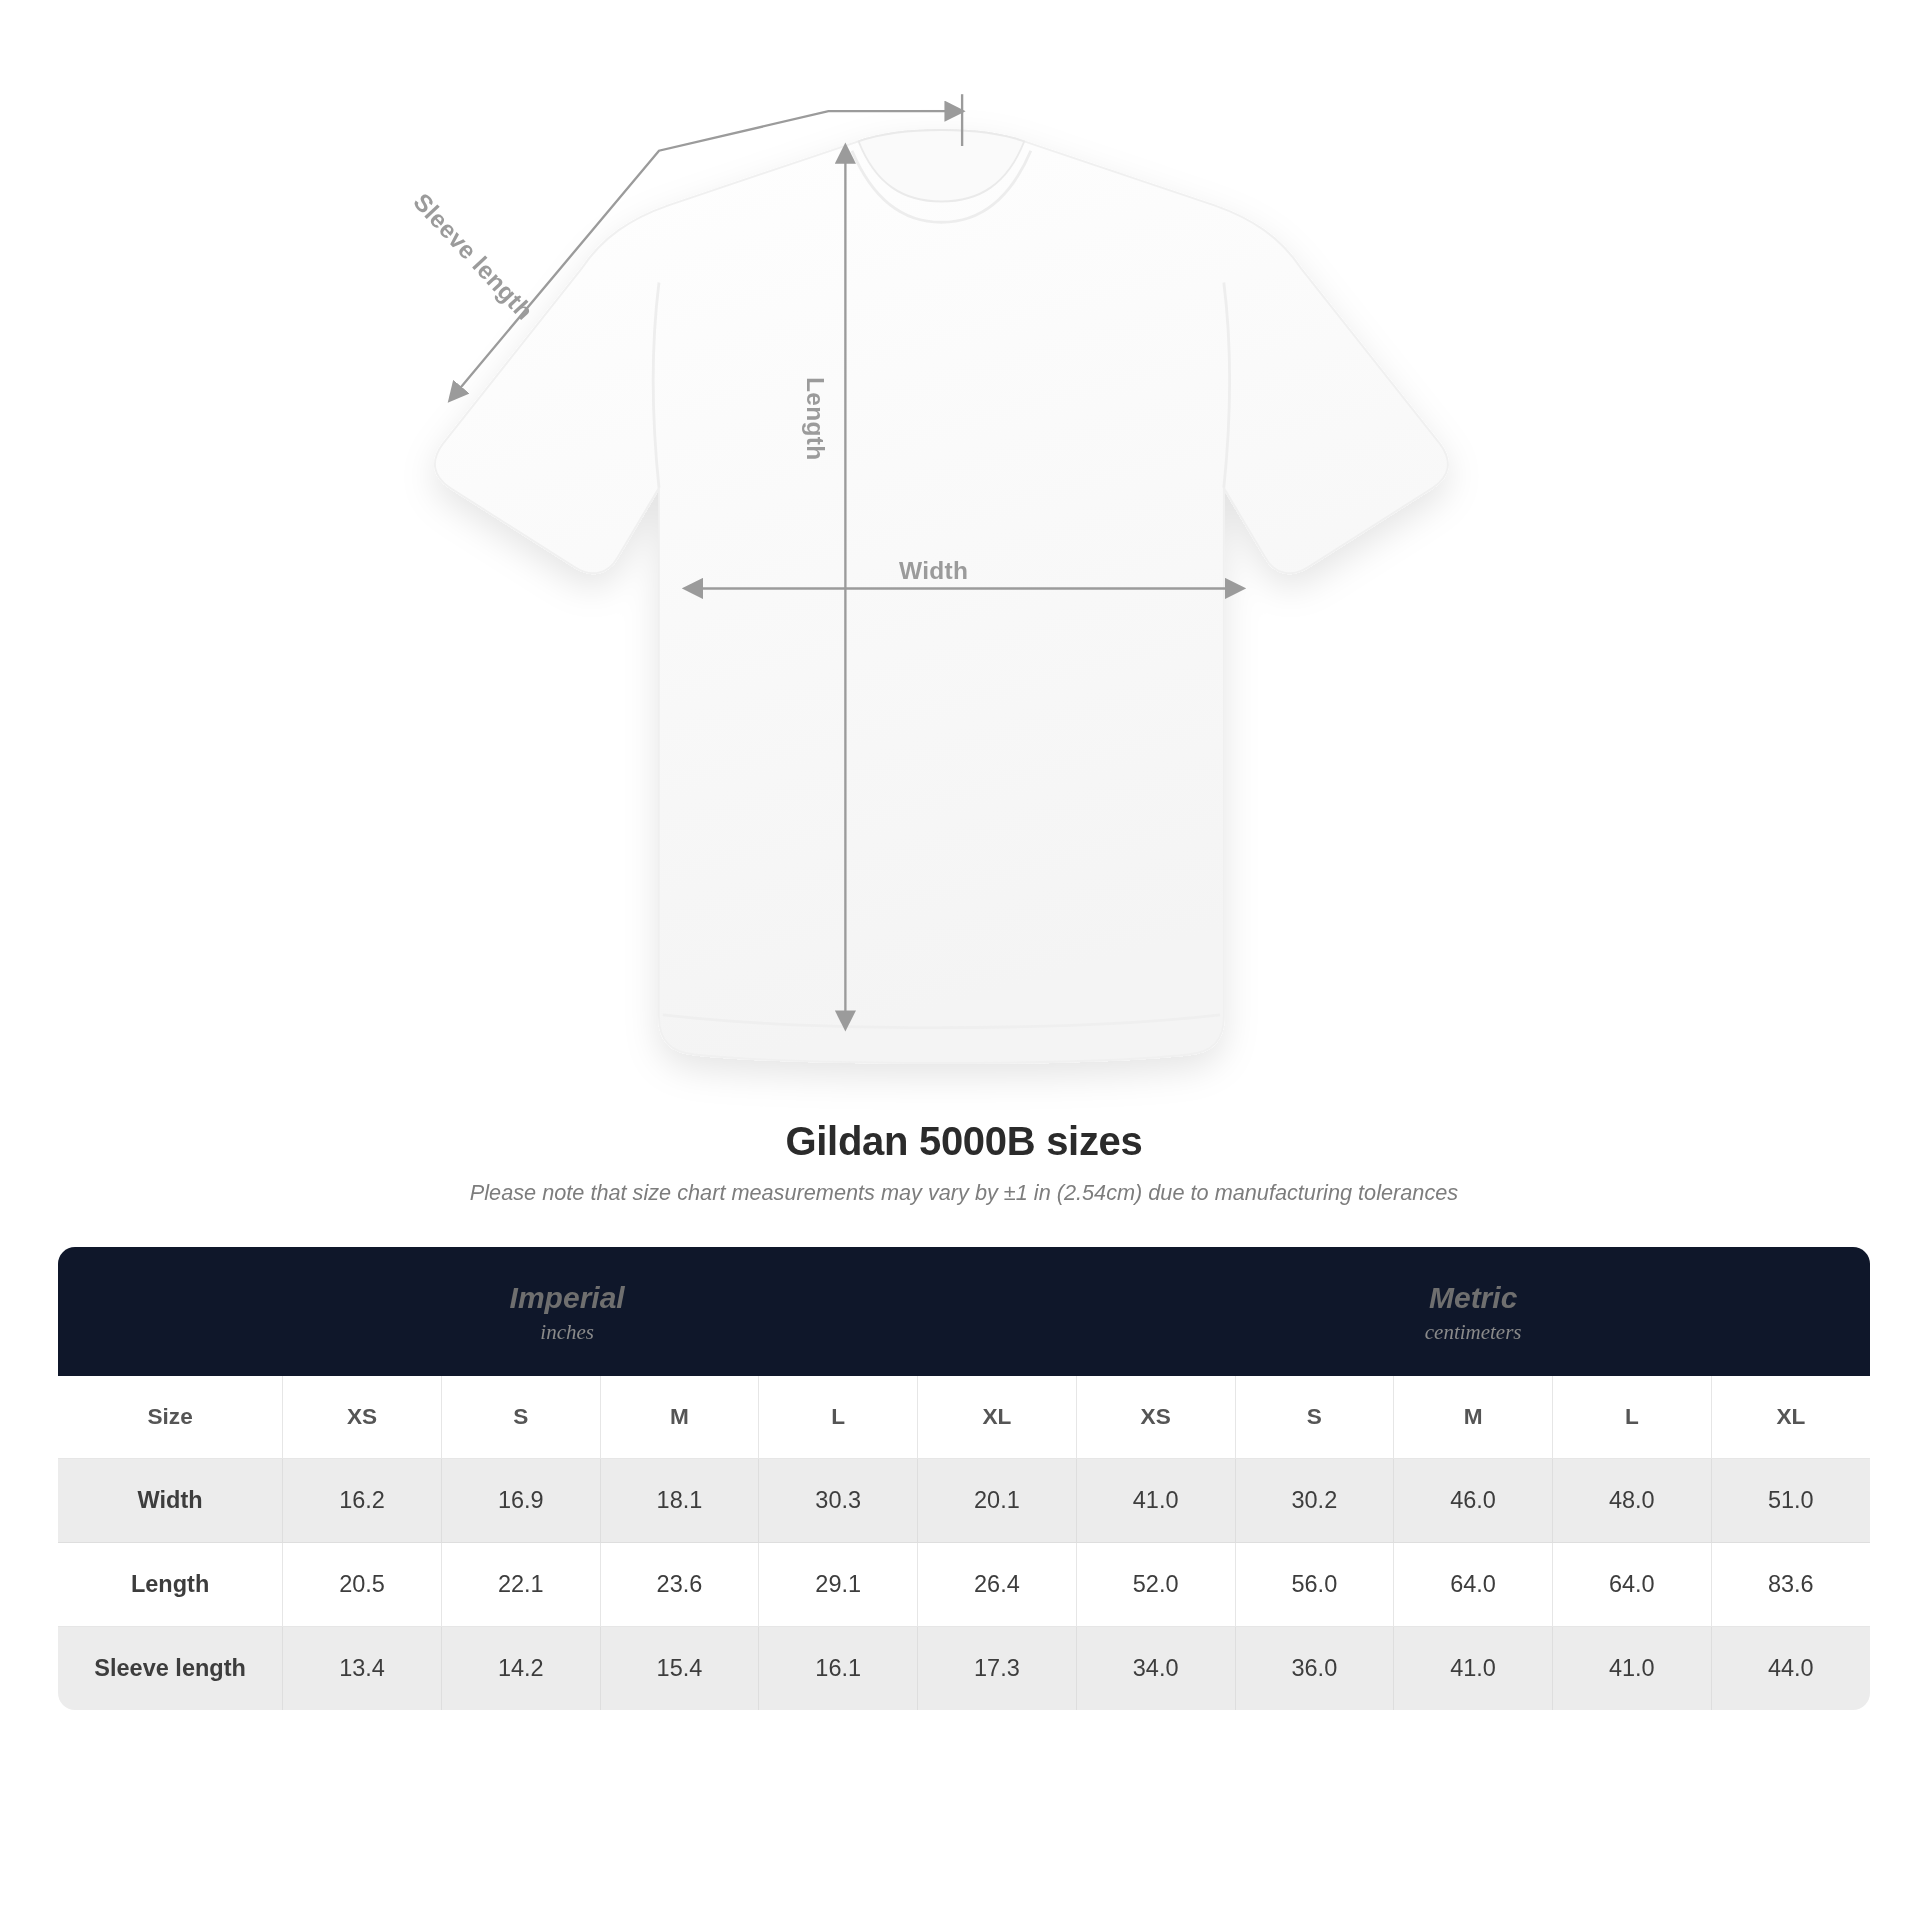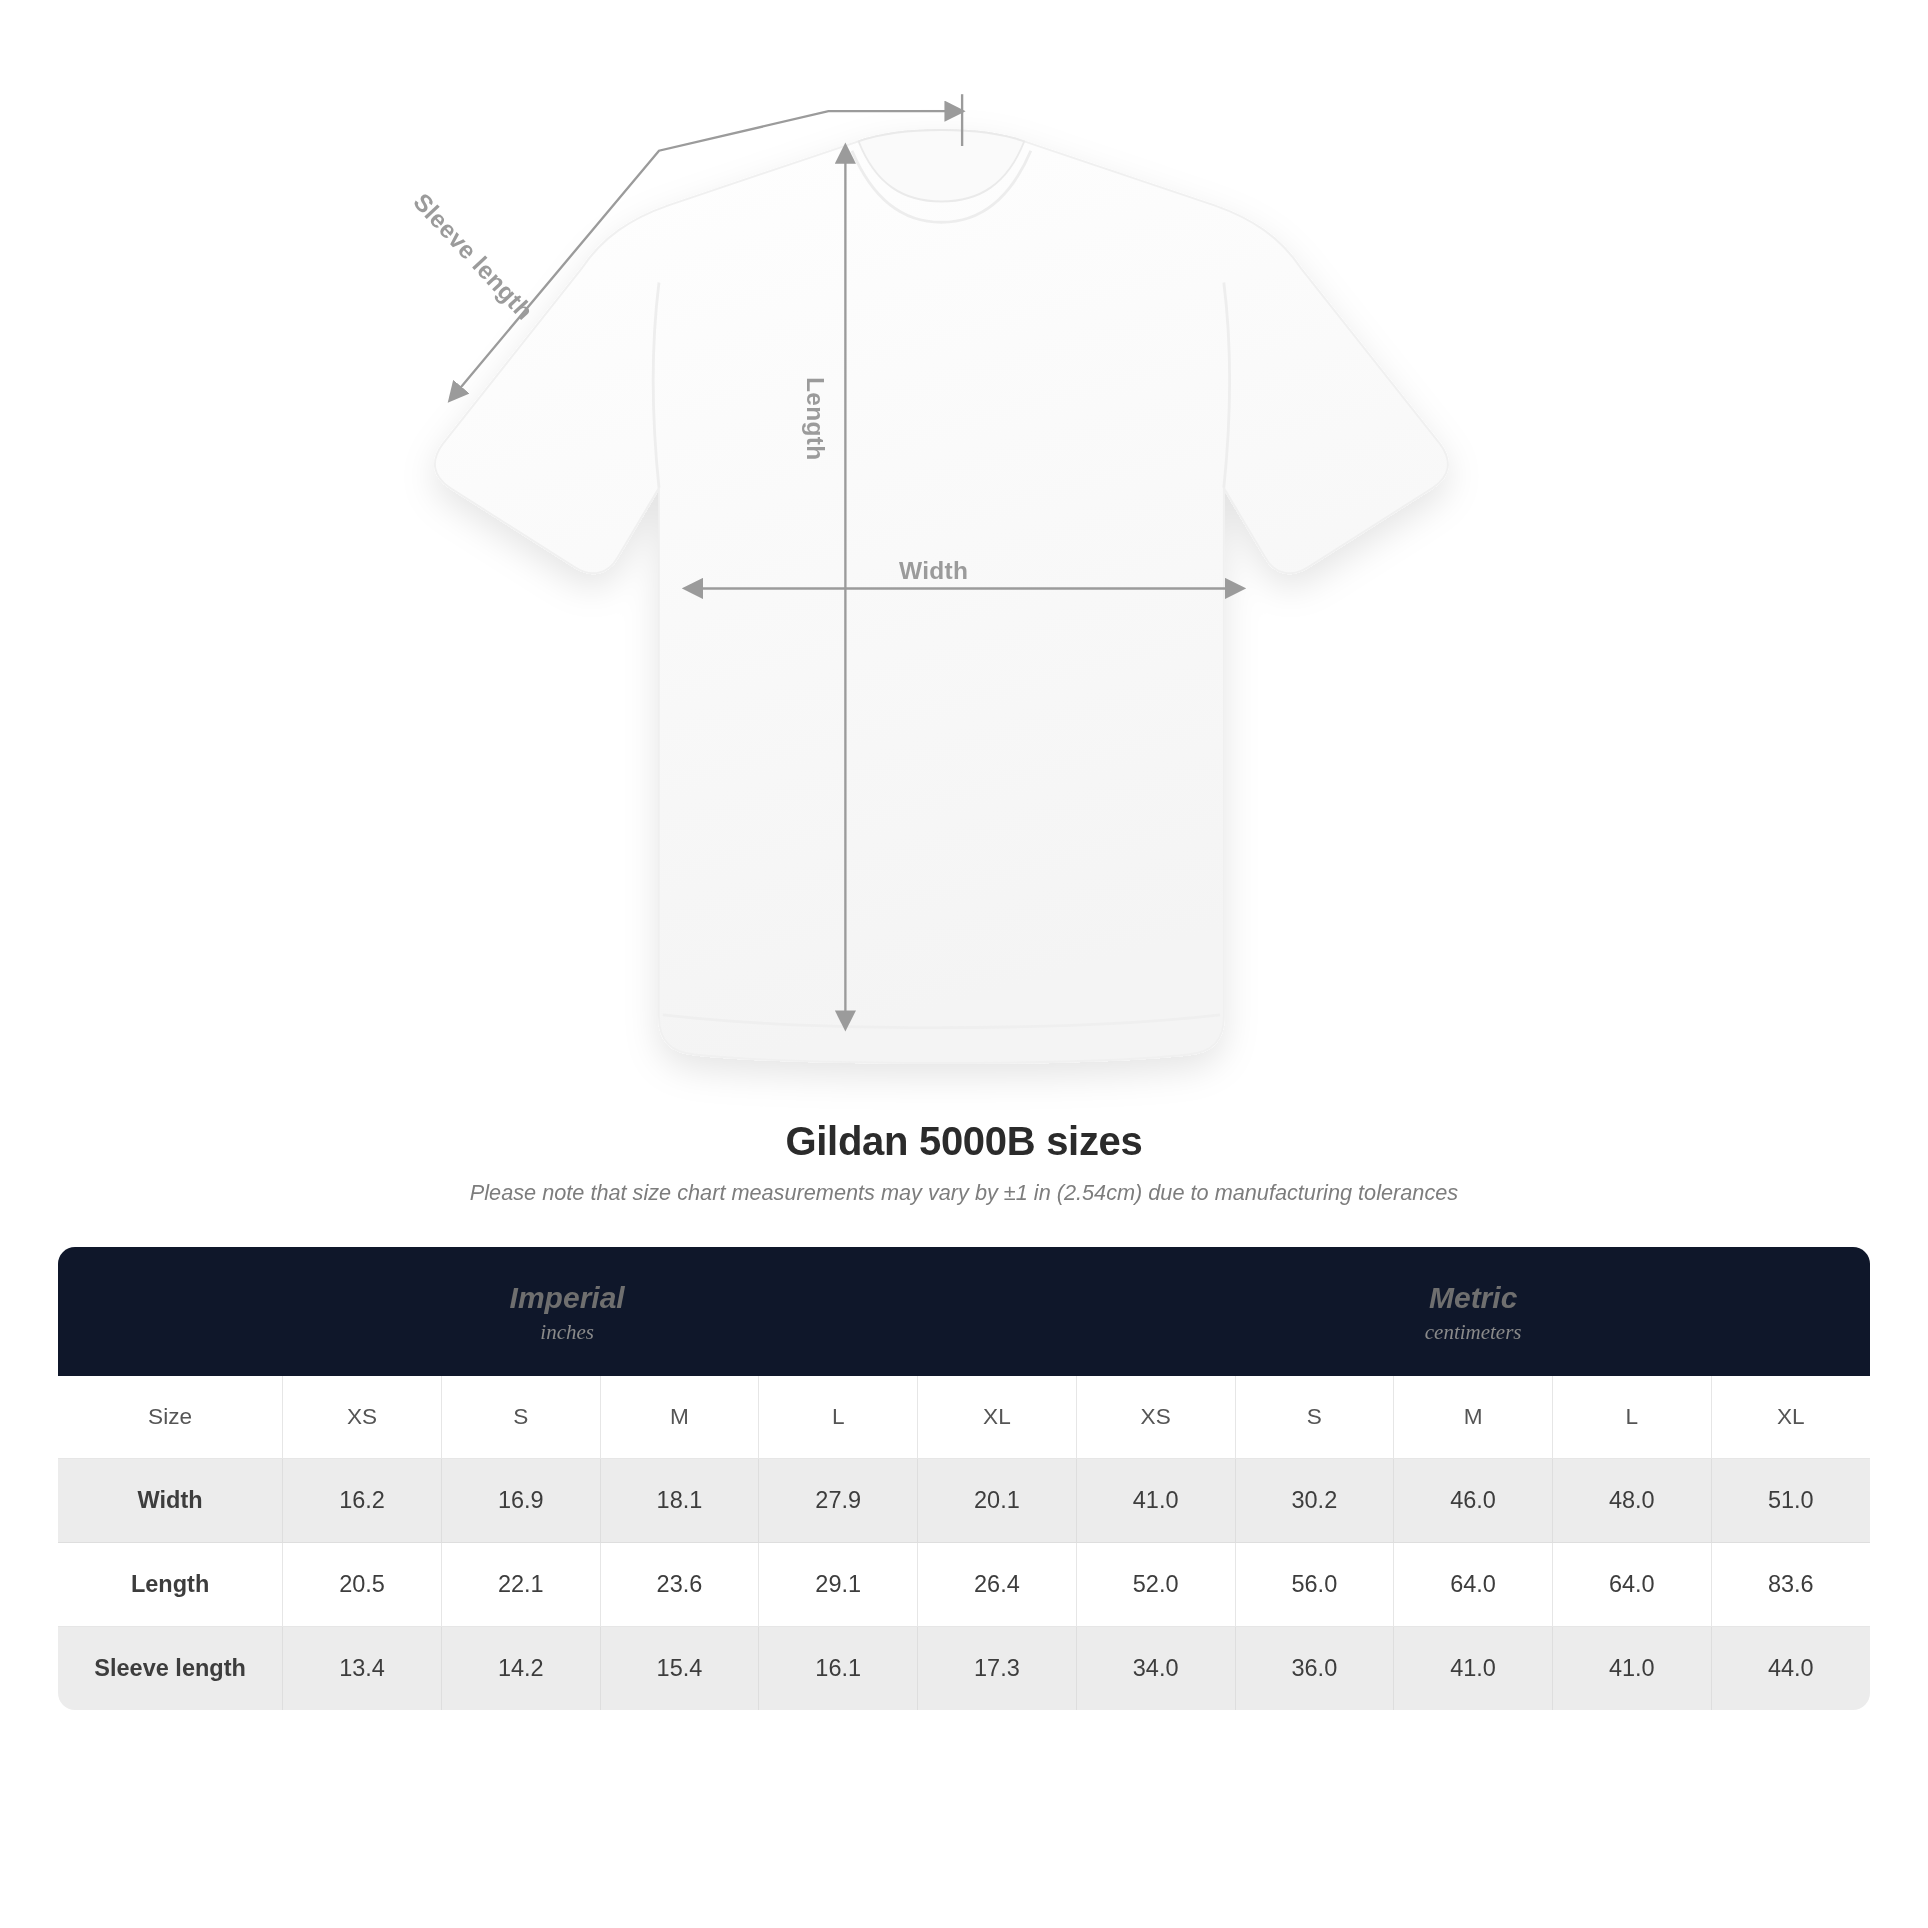--- a/index.html
+++ b/index.html
@@ -106,21 +106,21 @@
     font-size: 21px;
     font-style: italic;
     color: #8a8a8a;
     line-height: 1.5;
     font-family: Liberation Serif, serif;
   }
   .head-row td {
     background: #ffffff;
     padding: 28px 0;
     font-size: 22.6px;
-    font-weight: normal;
+    font-weight: bold;
     color: #555555;
     border-right: 0.9px solid #e6e6e6;
     border-bottom: 0.9px solid #e6e6e6;
   }
   .head-row td:last-child { border-right: none; }
 
   .data-row td {
     padding: 28px 0;
     font-size: 23.5px;
     color: #3d3d3d;
@@ -260,21 +260,21 @@
           <td>M</td>
           <td>L</td>
           <td>XL</td>
         </tr>
 
         <tr class="data-row alt">
           <td class="row-label">Width</td>
           <td>16.2</td>
           <td>16.9</td>
           <td>18.1</td>
-          <td>27.9</td>
+          <td>30.3</td>
           <td>20.1</td>
           <td>41.0</td>
           <td>30.2</td>
           <td>46.0</td>
           <td>48.0</td>
           <td>51.0</td>
         </tr>
 
         <tr class="data-row plain">
           <td class="row-label">Length</td>

